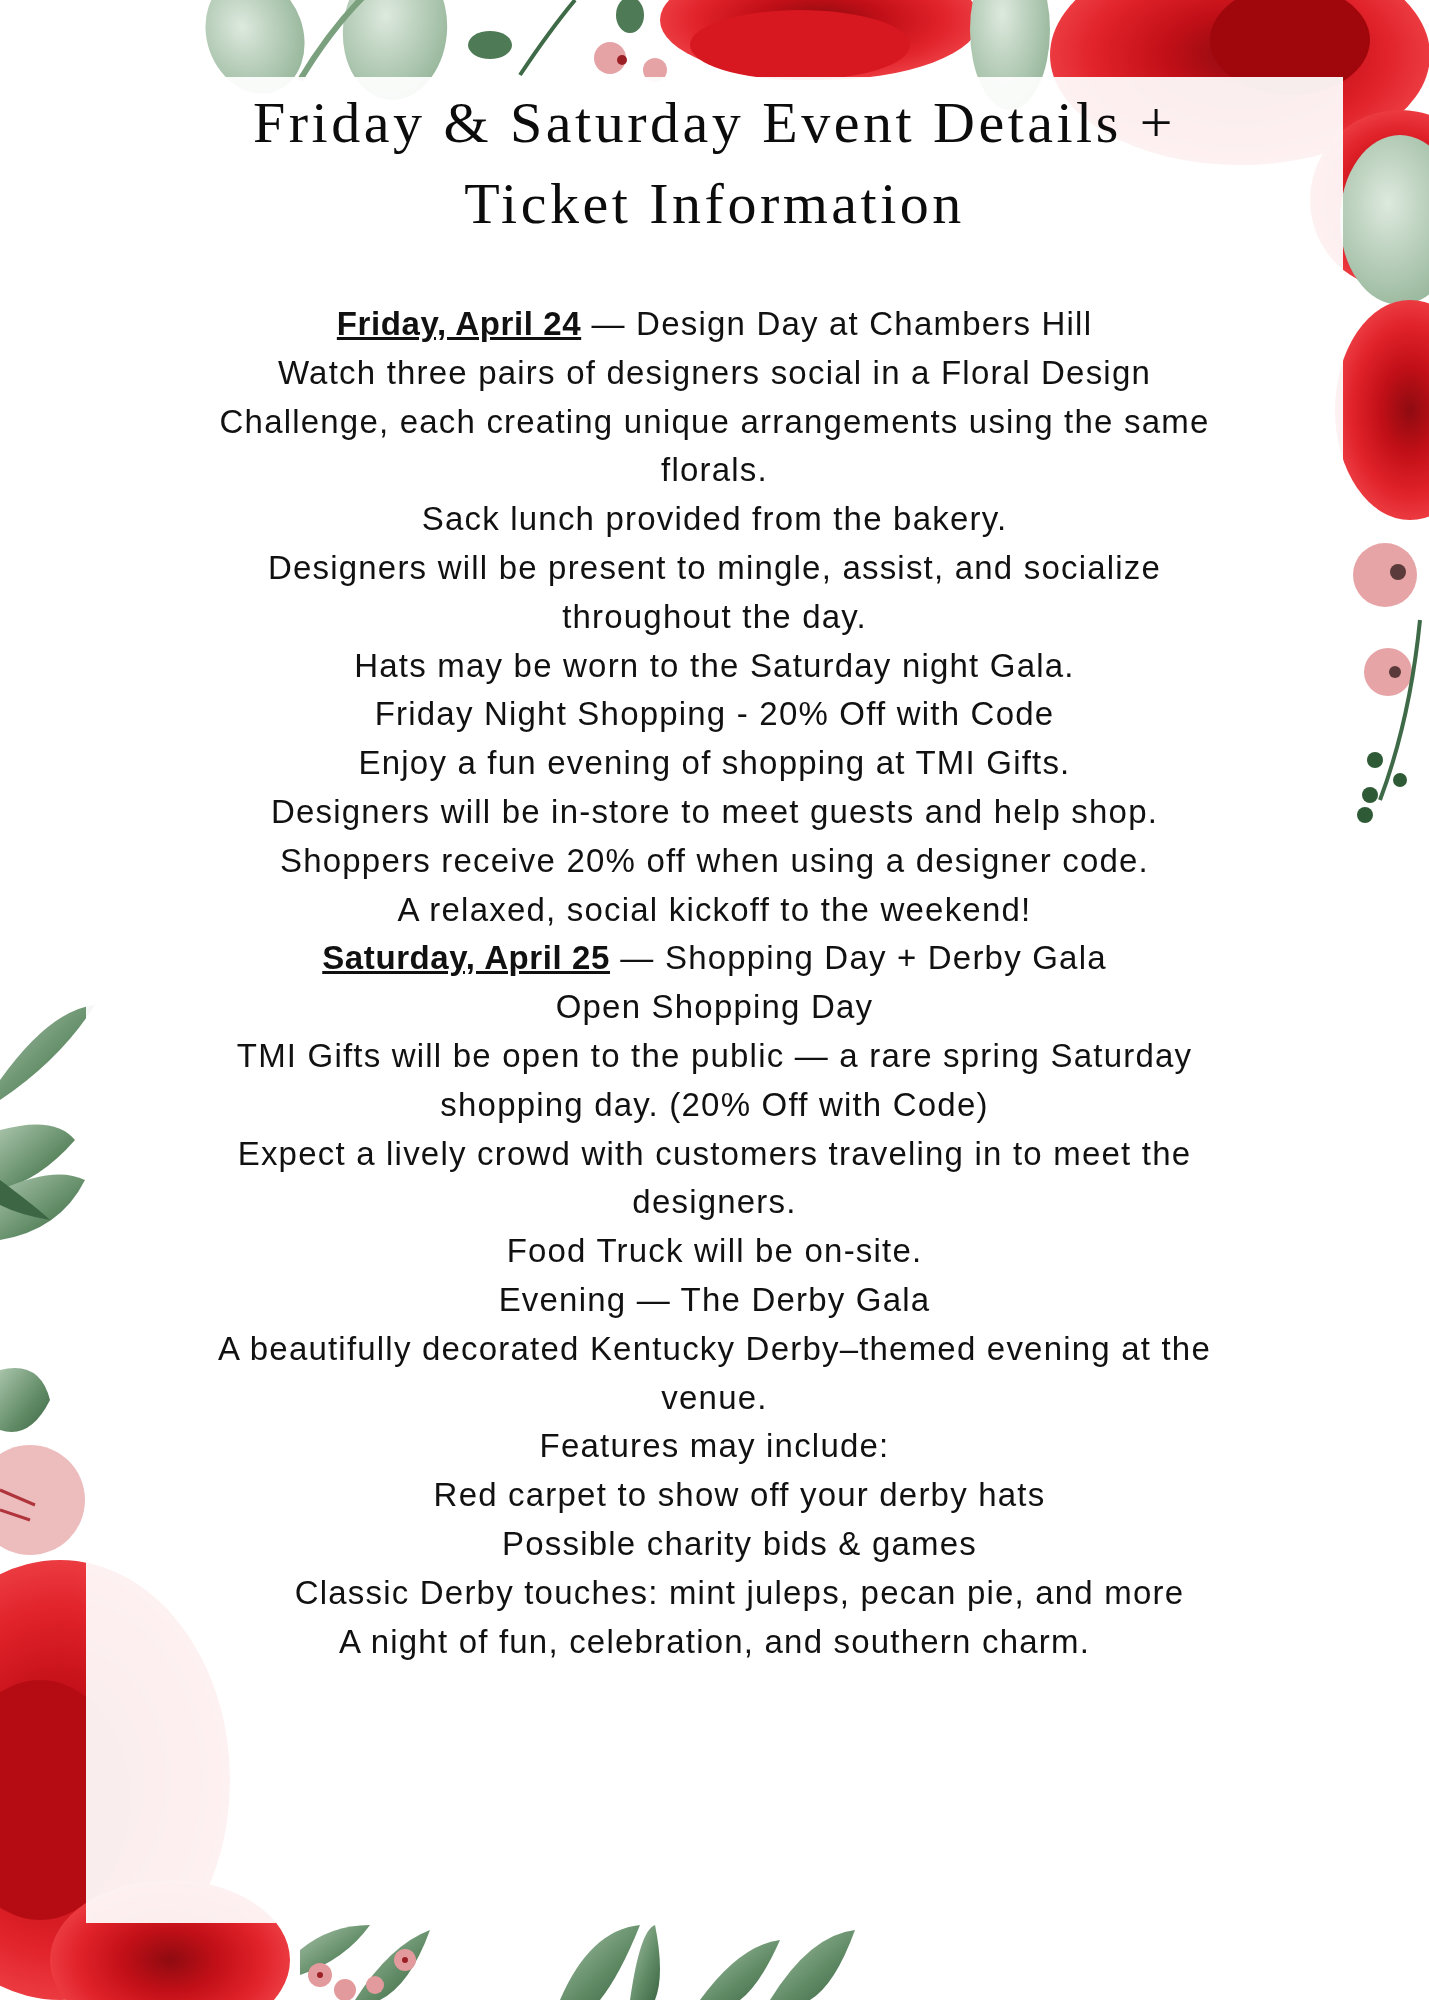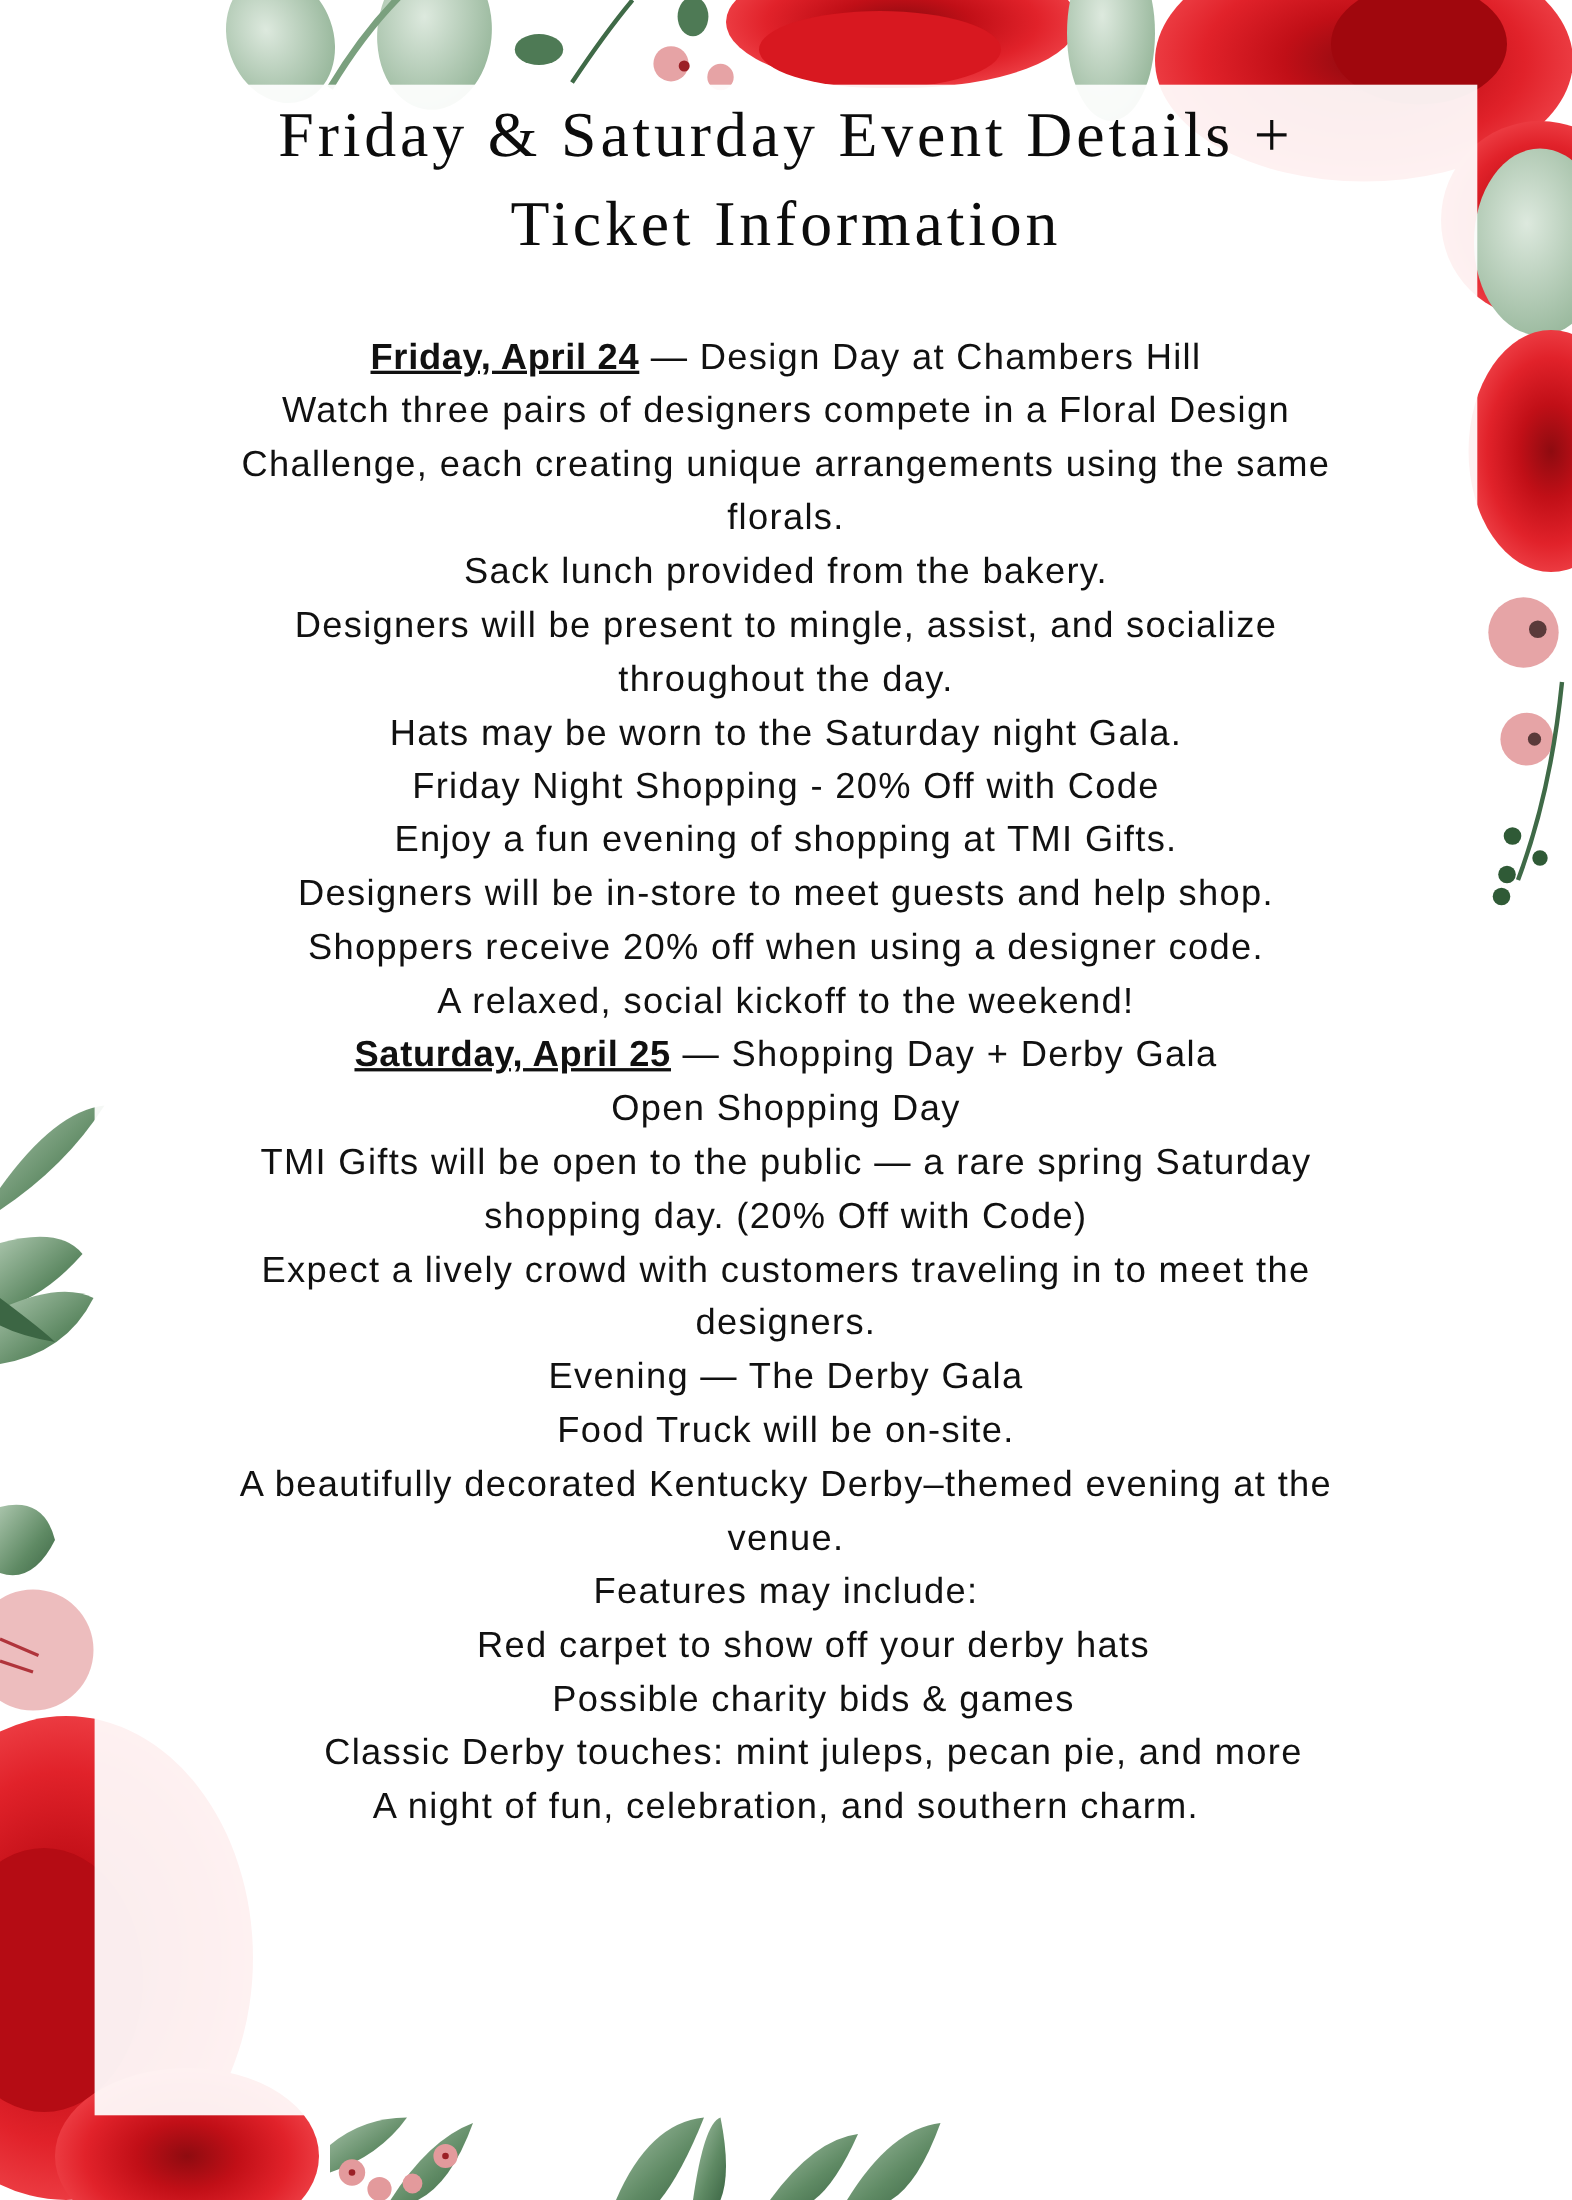--- a/index.html
+++ b/index.html
@@ -118,41 +118,41 @@
 <div class="panel"></div>
 
 <h1 class="title">
   <span style="display:block">Friday &amp; Saturday Event Details +</span>
   <span style="display:block">Ticket Information</span>
 </h1>
 
 <div class="body">
 
   <span class="ln"><b>Friday, April 24</b><span> — Design Day at Chambers Hill</span></span>
-  <span class="ln">Watch three pairs of designers compete in a Floral Design</span>
+  <span class="ln">Watch three pairs of designers social in a Floral Design</span>
   <span class="ln">Challenge, each creating unique arrangements using the same</span>
   <span class="ln">florals.</span>
   <span class="ln">Sack lunch provided from the bakery.</span>
   <span class="ln">Designers will be present to mingle, assist, and socialize</span>
   <span class="ln">throughout the day.</span>
   <span class="ln">Hats may be worn to the Saturday night Gala.</span>
   <span class="ln">Friday Night Shopping - 20% Off with Code</span>
   <span class="ln">Enjoy a fun evening of shopping at TMI Gifts.</span>
   <span class="ln">Designers will be in-store to meet guests and help shop.</span>
   <span class="ln">Shoppers receive 20% off when using a designer code.</span>
   <span class="ln">A relaxed, social kickoff to the weekend!</span>
 
   <span class="ln"><b>Saturday, April 25</b><span> — Shopping Day + Derby Gala</span></span>
   <span class="ln">Open Shopping Day</span>
   <span class="ln">TMI Gifts will be open to the public — a rare spring Saturday</span>
   <span class="ln">shopping day. (20% Off with Code)</span>
   <span class="ln">Expect a lively crowd with customers traveling in to meet the</span>
   <span class="ln">designers.</span>
+  <span class="ln">Food Truck will be on-site.</span>
   <span class="ln">Evening — The Derby Gala</span>
-  <span class="ln">Food Truck will be on-site.</span>
   <span class="ln">A beautifully decorated Kentucky Derby–themed evening at the</span>
   <span class="ln">venue.</span>
   <span class="ln">Features may include:</span>
   <span class="ln" style="padding-left:50px">Red carpet to show off your derby hats</span>
   <span class="ln" style="padding-left:50px">Possible charity bids &amp; games</span>
   <span class="ln" style="padding-left:50px">Classic Derby touches: mint juleps, pecan pie, and more</span>
   <span class="ln">A night of fun, celebration, and southern charm.</span>
 </div>
 
 </body></html>

